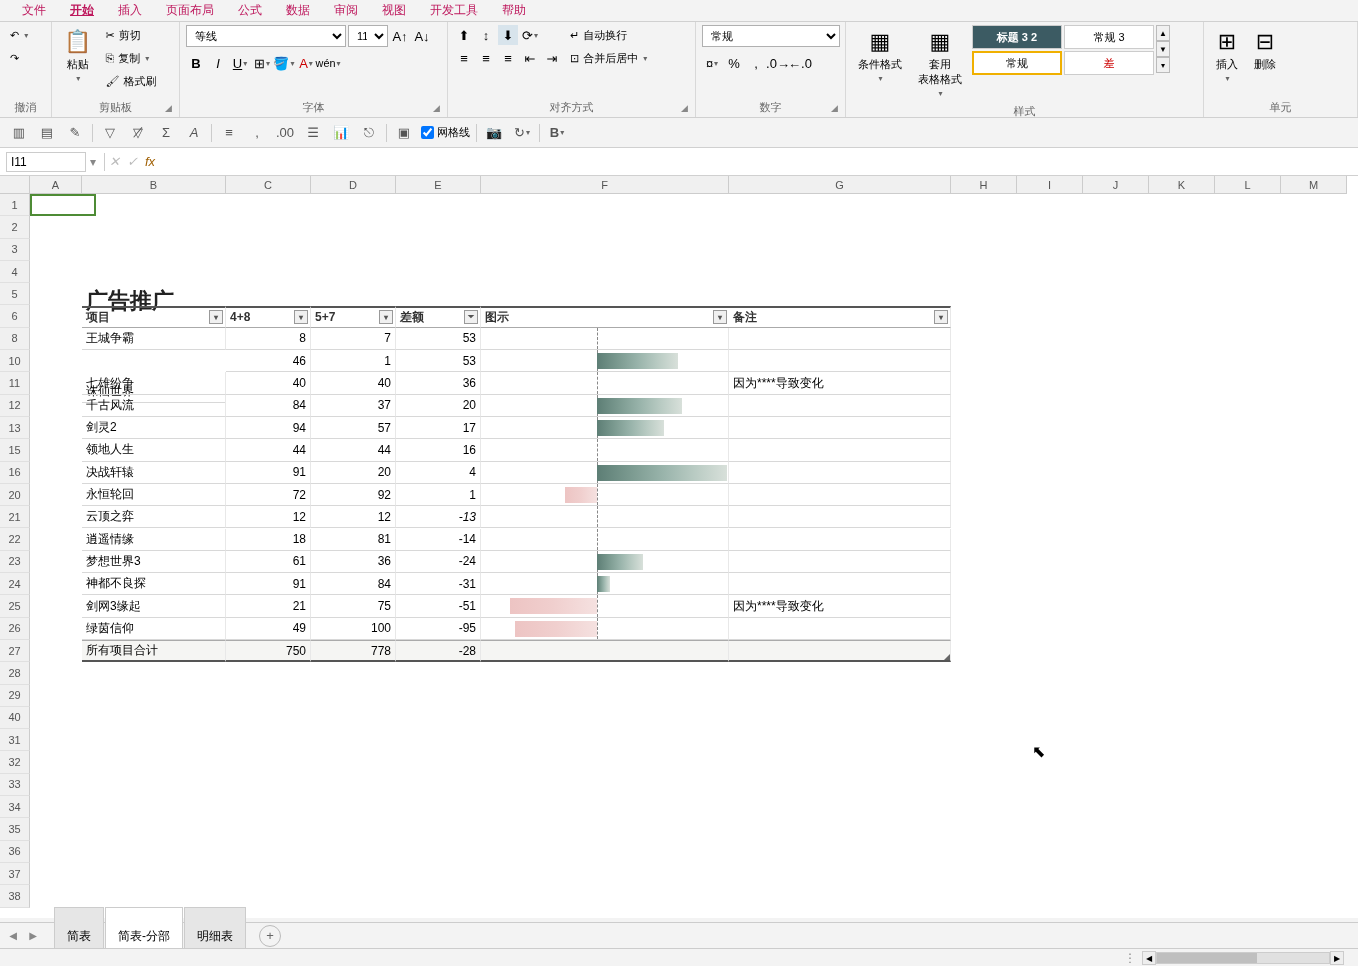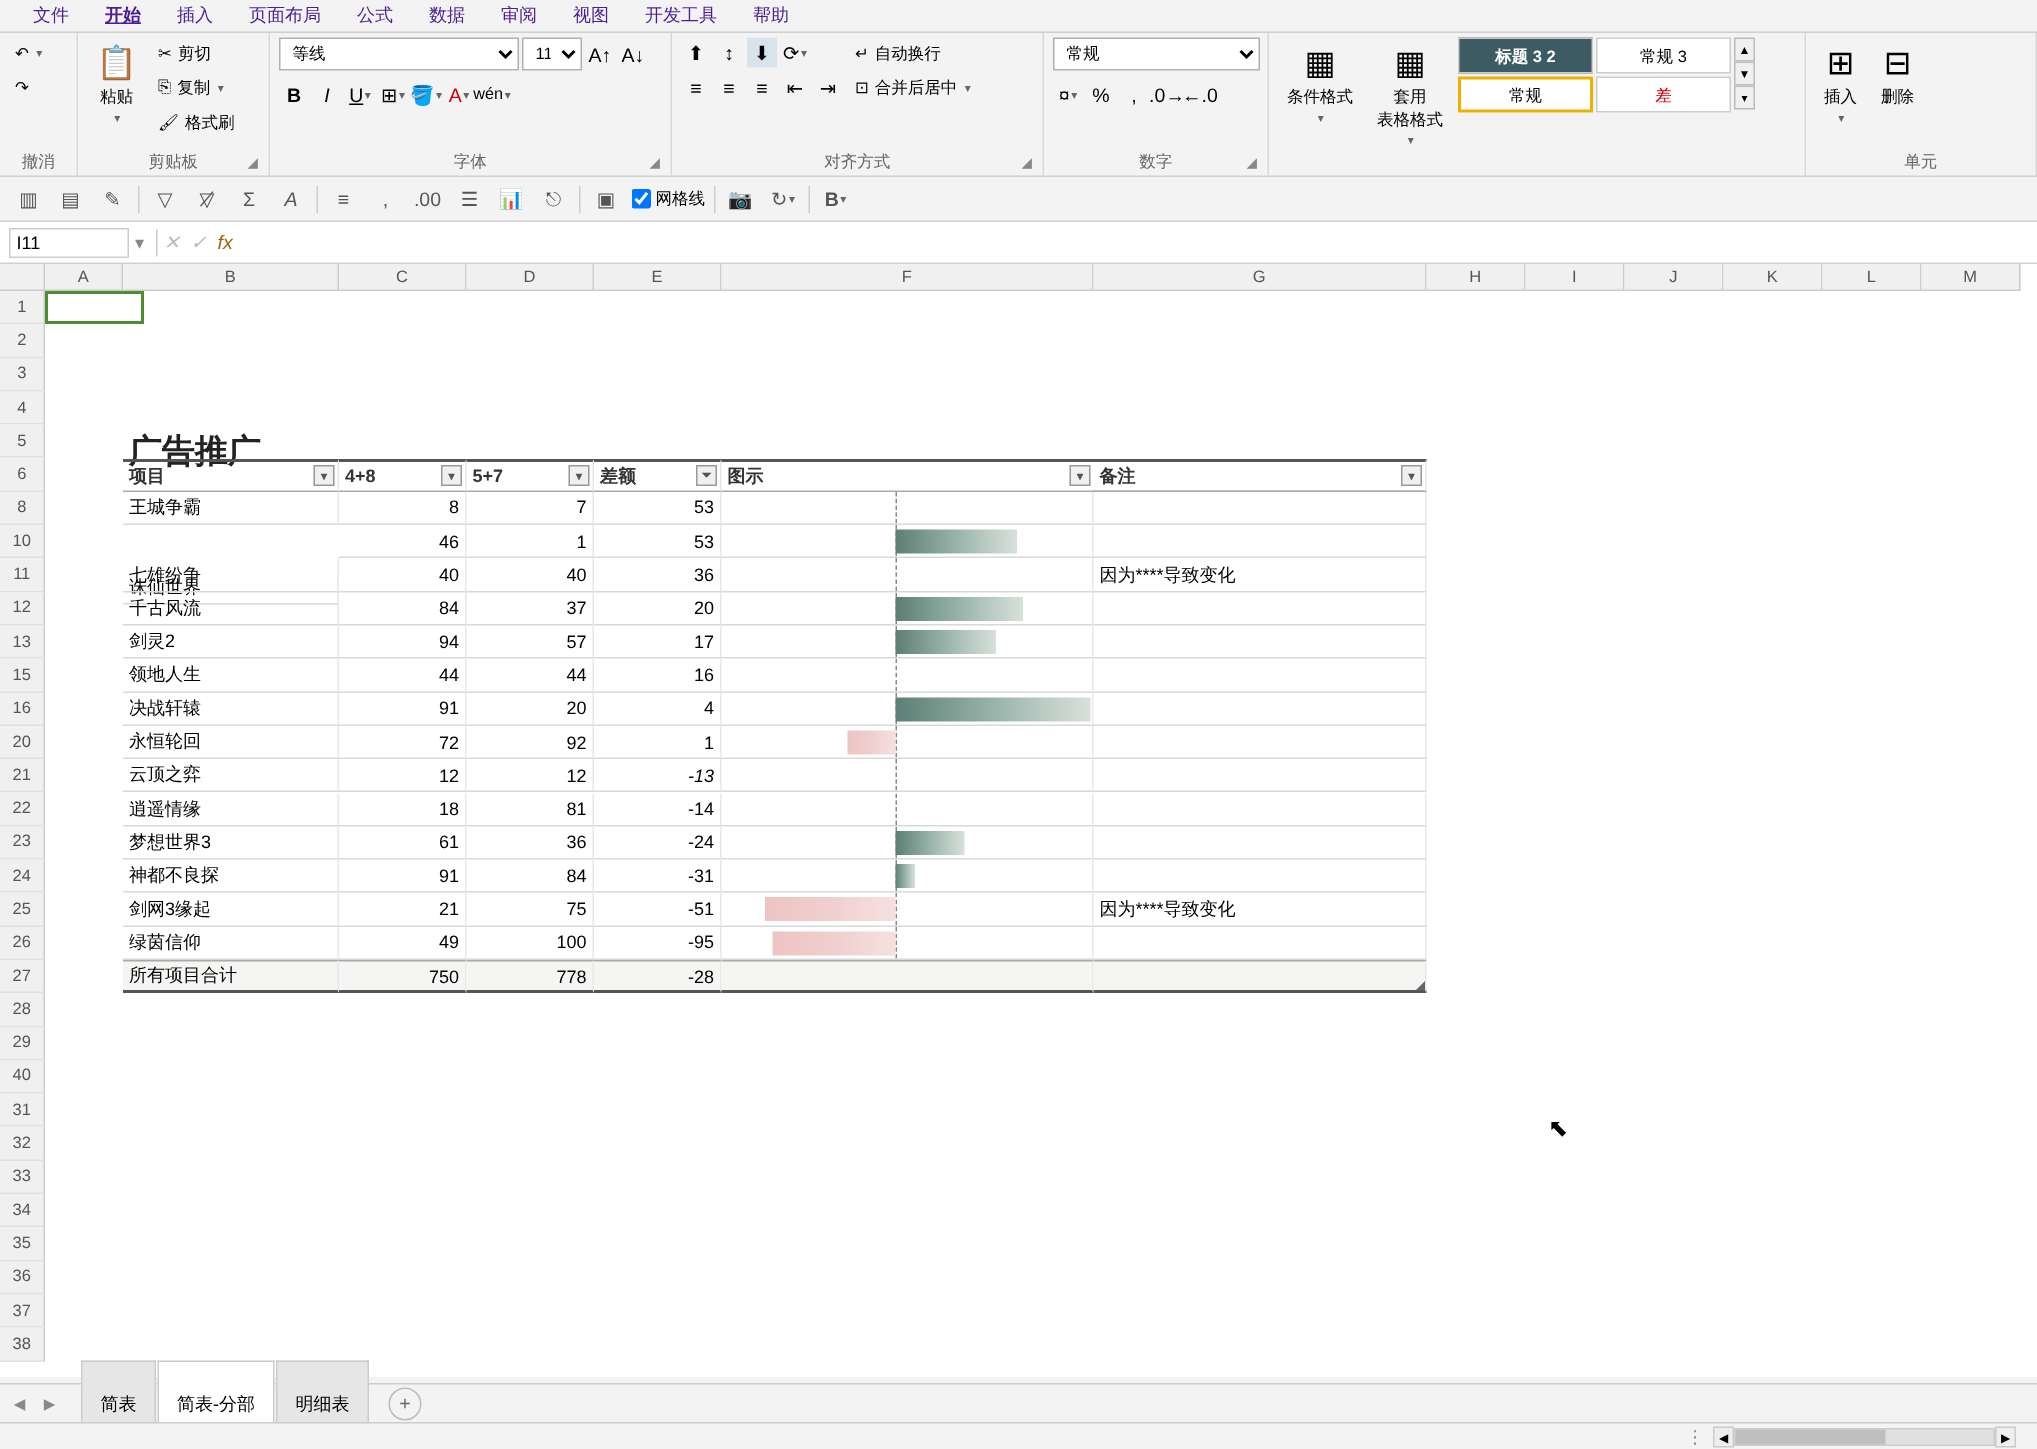--- a/index.html
+++ b/index.html
@@ -18,21 +18,21 @@
   display: flex;
   background: #f3f3f3;
   padding: 0 10px;
   height: 22px;
   align-items: center;
   border-bottom: 1px solid #d0d0d0;
 }
 .menu-item {
   padding: 3px 12px;
   font-size: 12px;
-  color: #4c1d95;
+  color: #be185d;
   cursor: pointer;
 }
 .menu-item.active {
   font-weight: bold;
   text-decoration: underline;
 }
 
 
 .ribbon {
   display: flex;
@@ -544,20 +544,21 @@
           <div class="style-swatch">常规 3</div>
           <div class="style-swatch" style="color:#c00">差</div>
         </div>
         <div class="style-scroll">
           <button>▲</button>
           <button>▼</button>
           <button>▾</button>
         </div>
       </div>
     </div>
+    <div class="ribbon-group-label">样式</div>
   </div>
 
   <div class="ribbon-group" style="flex:1">
     <div class="ribbon-group-content">
       <div class="ribbon-btn-large">
         <span class="icon">⊞</span>
         <span>插入</span>
           <span class="dd-arrow">▾</span>
       </div>
       <div class="ribbon-btn-large">

